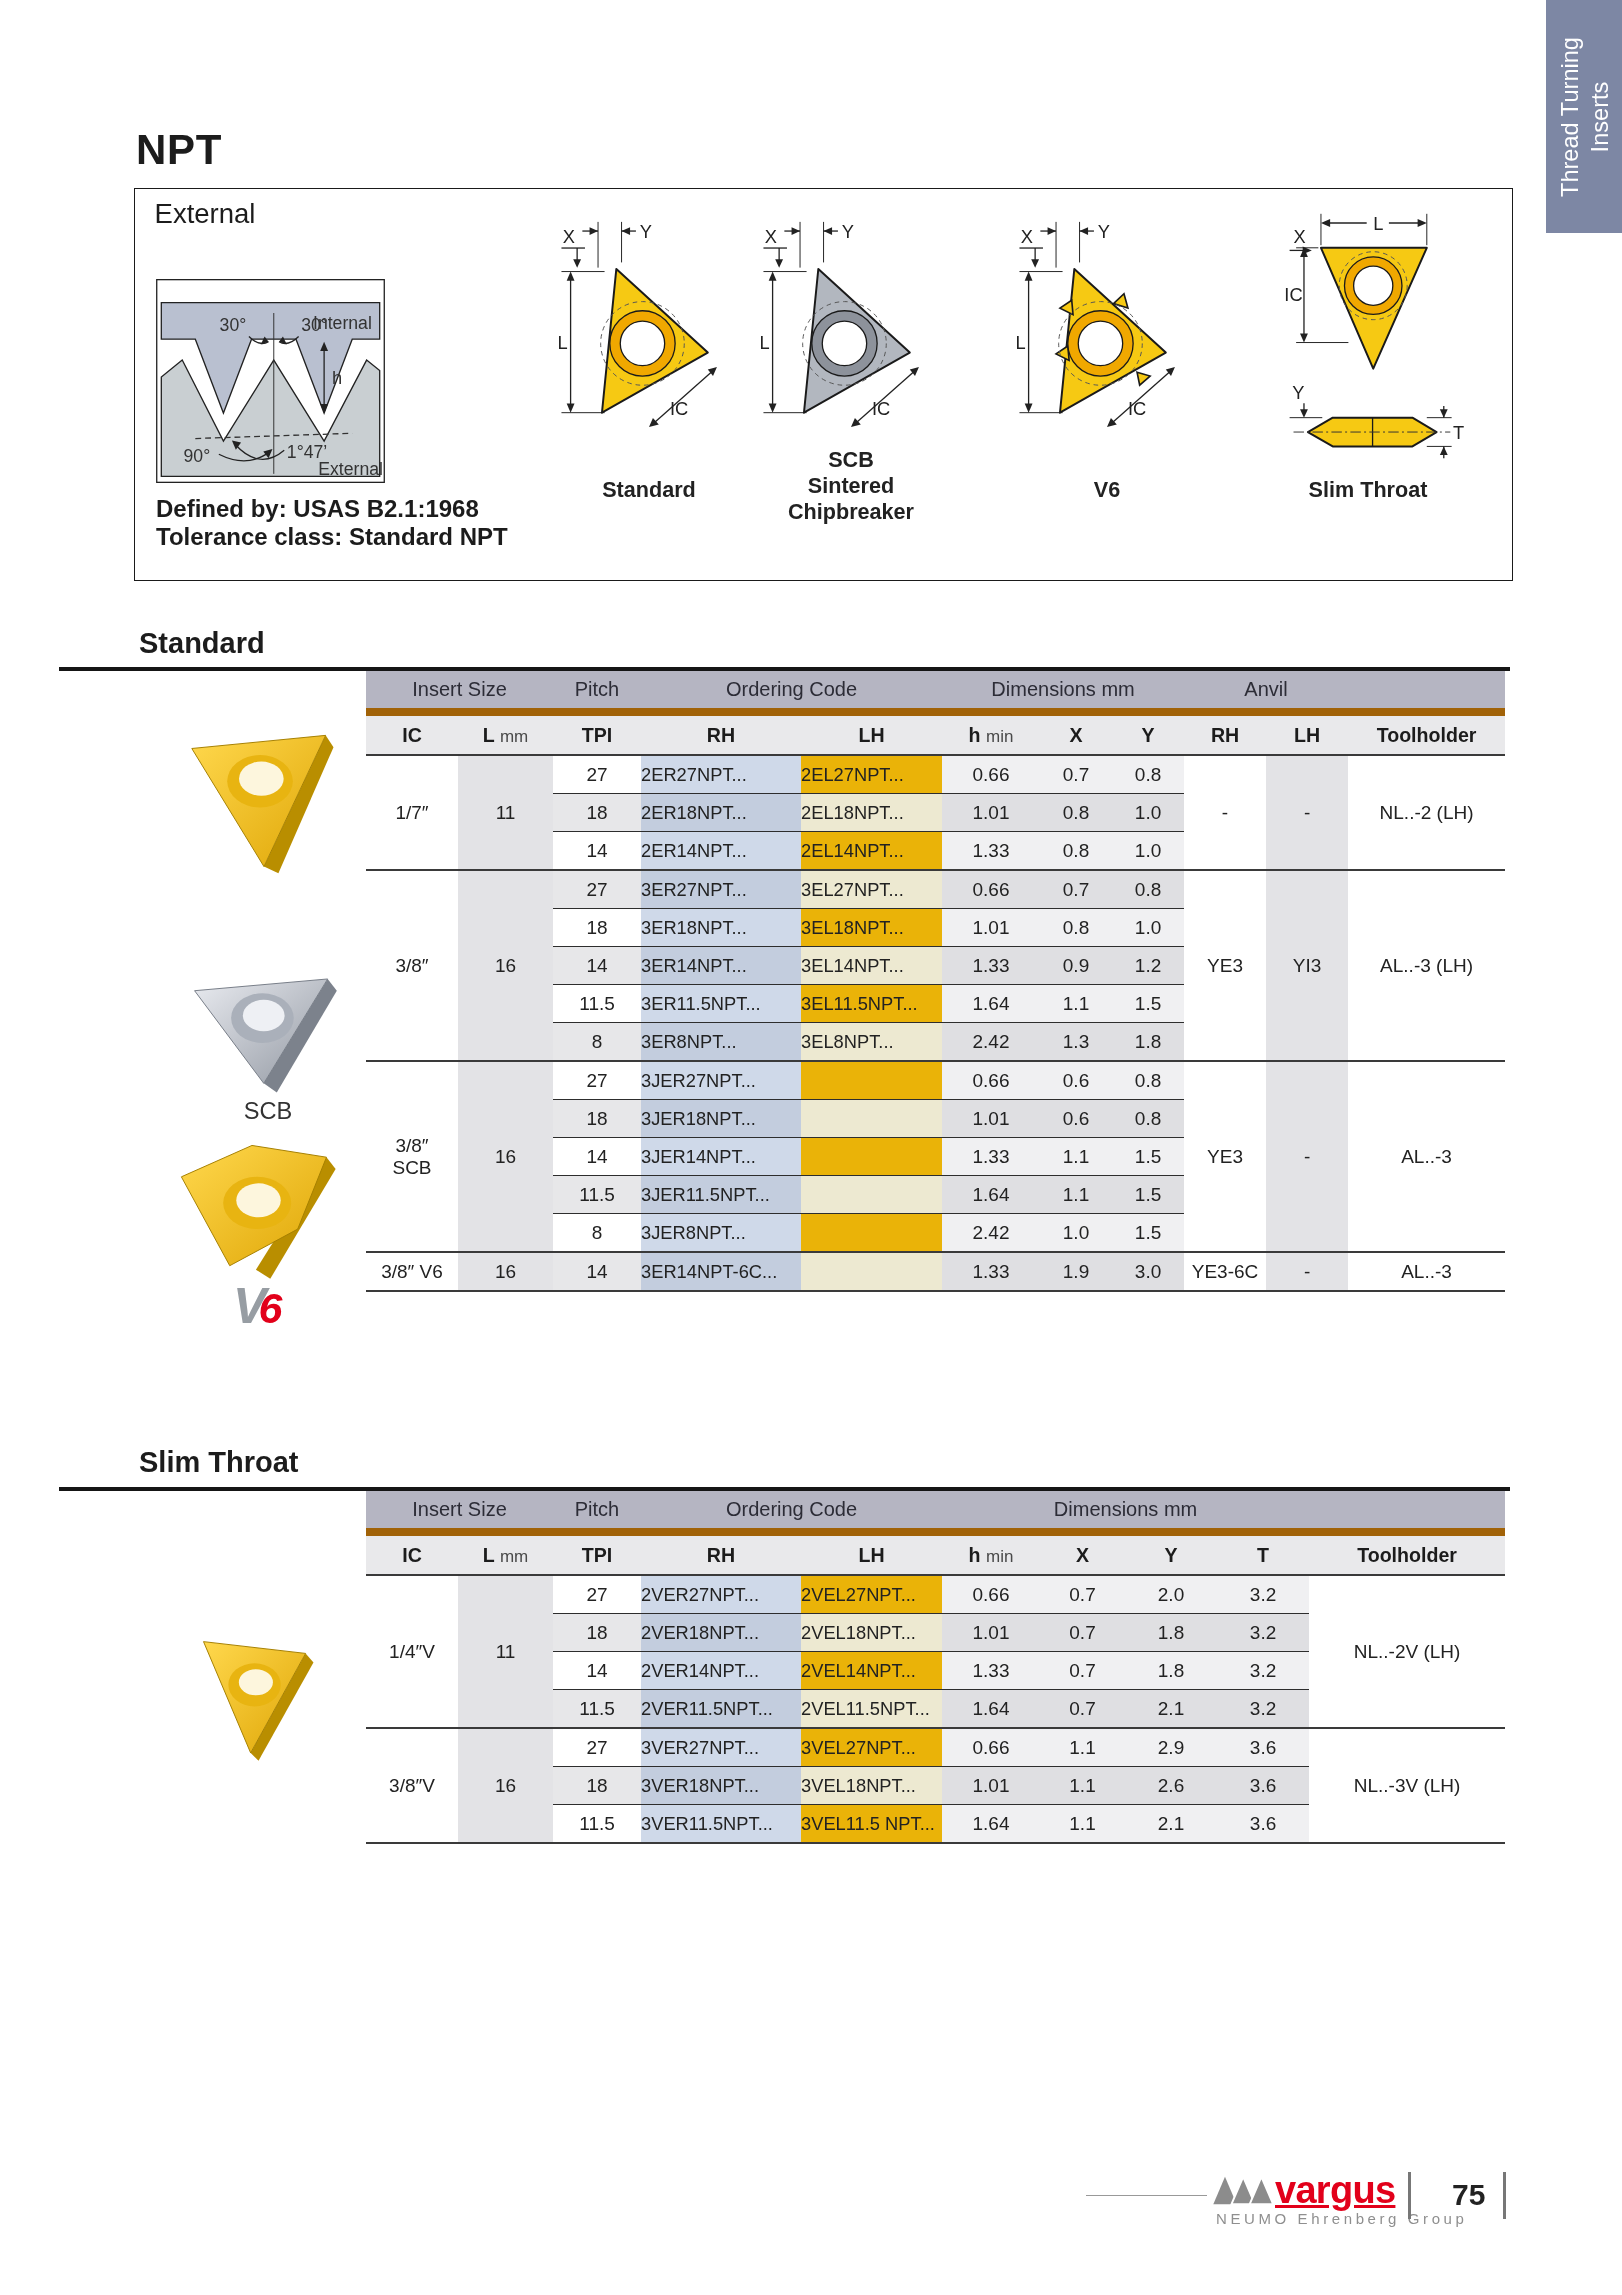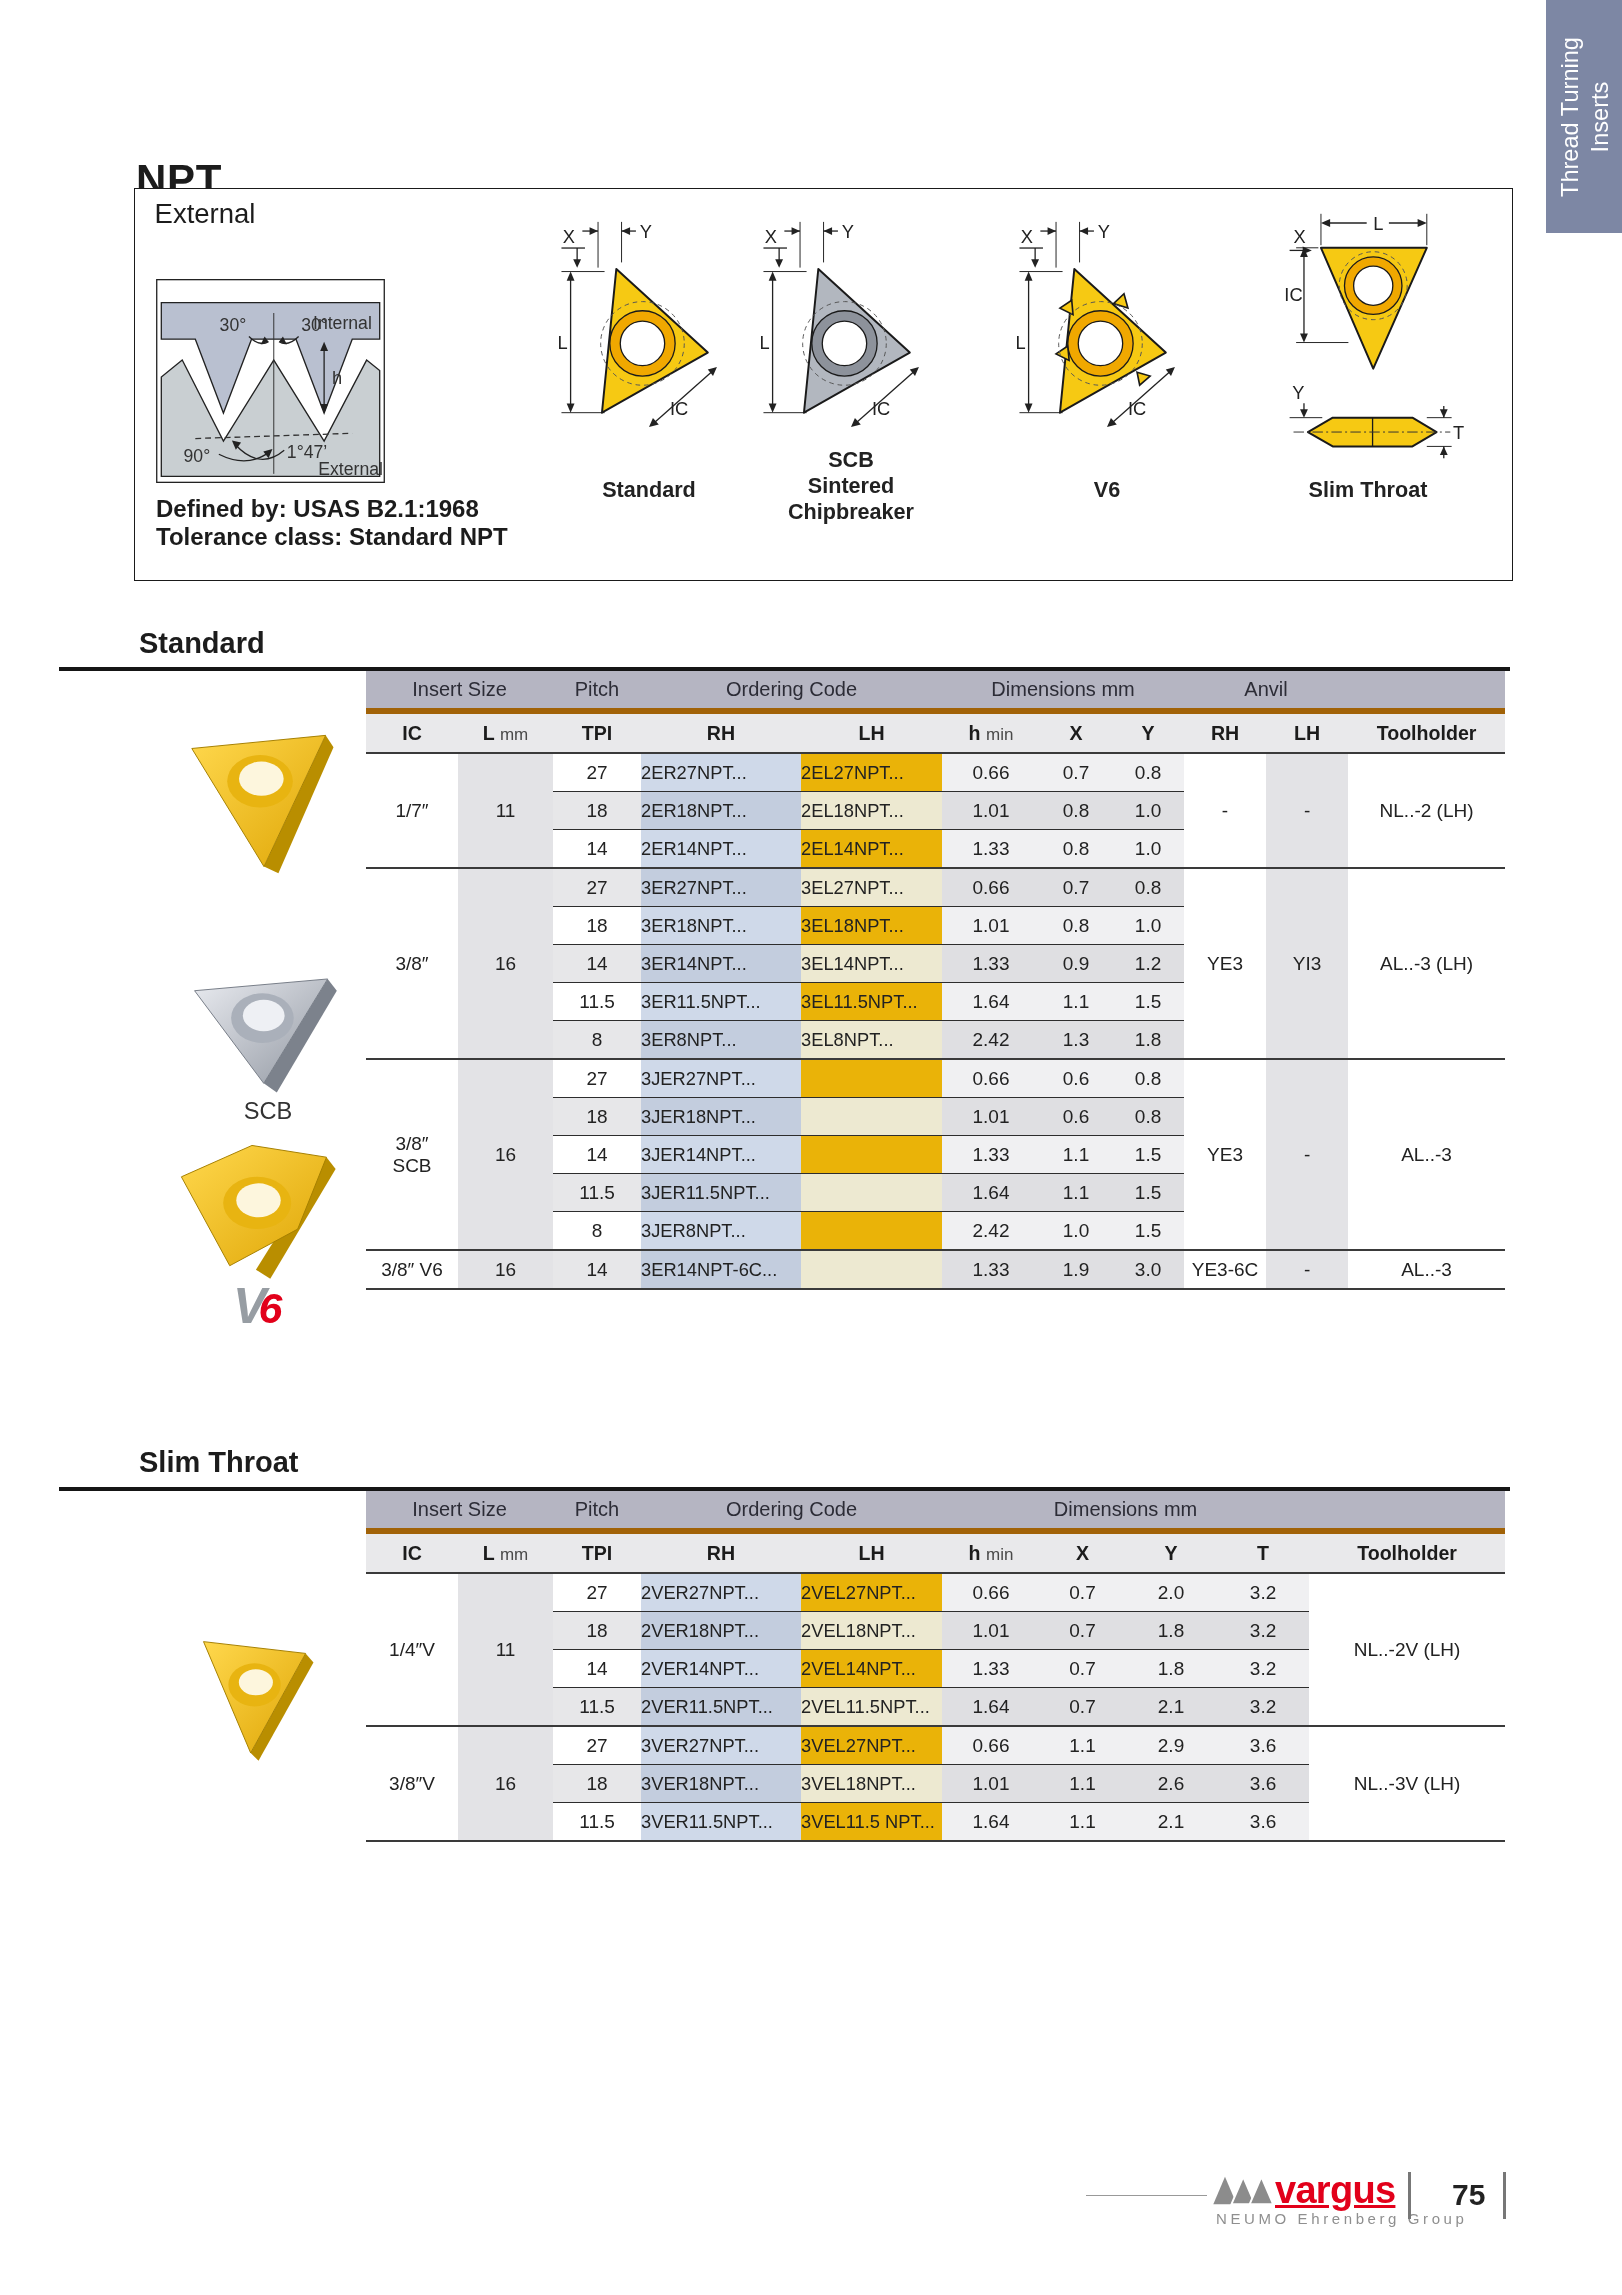--- a/index.html
+++ b/index.html
@@ -15,21 +15,21 @@
   .h-section{font-size:29px;font-weight:bold;}
   .rule{position:absolute;background:#151515;height:3.9px;}
   
   #ext-box{position:absolute;left:134px;top:188px;width:1377px;height:391px;border:1.3px solid #1a1a1a;background:#fff;}
   .ext-title{position:absolute;left:19.6px;top:9.2px;font-size:27.5px;}
   .defined{position:absolute;left:21px;top:306px;font-size:24px;line-height:27.5px;font-weight:bold;}
   .cap{position:absolute;width:196px;text-align:center;font-size:21.6px;font-weight:600;color:#222;line-height:26px;}
   
   table.t{border-collapse:collapse;table-layout:fixed;border-bottom:2.6px solid #3a3a3a;}
   table.t th,table.t td{padding:0;overflow:hidden;}
-  th.gh{background:#b5b5c2;font-weight:400;font-size:20px;color:#2c2c36;height:37px;border-bottom:6px solid #a16207;}
+  th.gh{background:#b5b5c2;font-weight:400;font-size:20px;color:#2c2c36;height:37px;border-bottom:8px solid #a16207;}
   th.sh{background:#e9e9eb;font-weight:bold;font-size:19.6px;height:38px;}
   .unit{font-weight:400;color:#4a4a4a;font-size:17px;}
   td{font-size:19px;text-align:center;height:37px;color:#222;}
   td.code{text-align:left;padding-left:10.5px;font-size:18.3px;}
   .w{background:#ffffff;} .g{background:#e7e7e9;}
   .dw{background:#f0f0f2;} .dg{background:#dfdfe2;}
   .lband{background:#e3e3e6;}
   .rhw{background:#cfd9e9;margin-left:44px;} .rhg{background:#c3cdde;}
   .lhw{background:#eab308;} .lhg{background:#ede9d1;}
   tr.gs>td{border-top:2px solid #3a3a3a;}
@@ -49,21 +49,21 @@
 
 <div id="page">
 
   <div id="side-tab">
     <div class="tabtxt">
       <div>Thread Turning</div>
       <div>Inserts</div>
     </div>
   </div>
 
-  <div class="abs h-npt" style="left:136px;top:126px;margin-top:30px;">NPT</div>
+  <div class="abs h-npt" style="left:136px;top:126px;">NPT</div>
 
   <div id="ext-box">
     <div class="ext-title">External</div>
 
     <svg class="abs" style="left:21px;top:90px;" width="229" height="204" viewBox="0 0 350 312">
       <rect x="1" y="1" width="348" height="310" fill="#ffffff" stroke="#222" stroke-width="2"></rect>
       <polygon points="8,36 342,36 342,92 300,92 257,205 214,92 146,92 103,205 60,92 8,92" fill="#b9c0d0" stroke="#222" stroke-width="2"></polygon>
       <polygon points="8,302 8,150 40,124 103,248 180,124 257,248 322,124 342,140 342,302" fill="#c9cfd2" stroke="#222" stroke-width="2"></polygon>
       <line x1="60" y1="244" x2="300" y2="236" stroke="#333" stroke-width="2" stroke-dasharray="9,6"></line>
       <line x1="180" y1="52" x2="180" y2="298" stroke="#333" stroke-width="1.5"></line>

